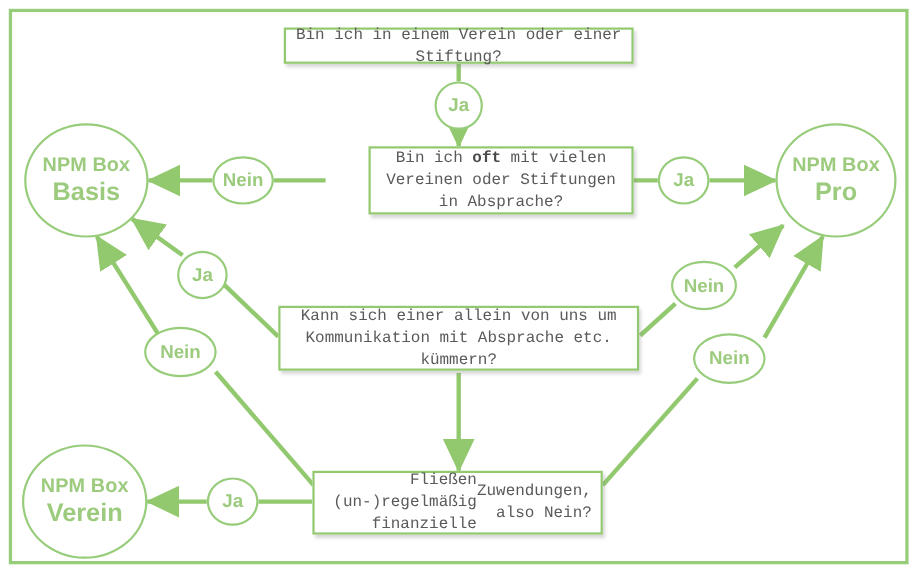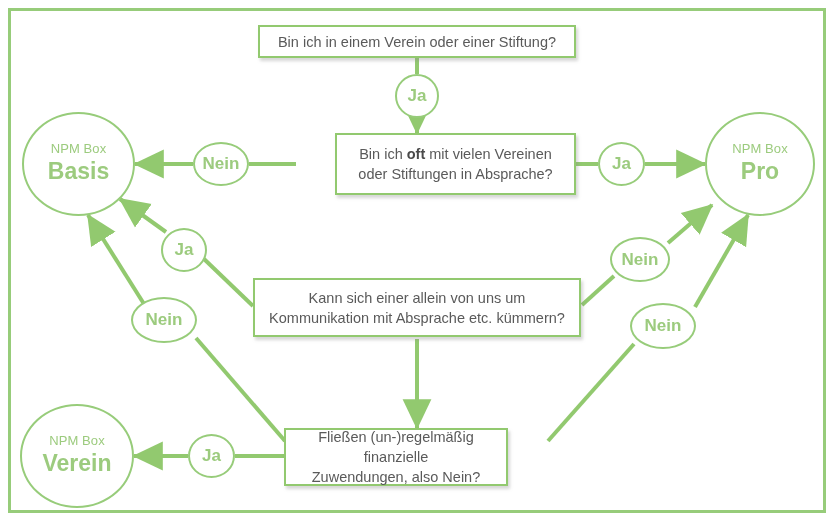--- a/index.html
+++ b/index.html
@@ -40,36 +40,37 @@
     border: 2.5px solid #92c96f;
     display: flex;
     align-items: center;
     justify-content: center;
     text-align: center;
     color: #5a5a5a;
     font-size: 14.5px;
     line-height: 1.38;
     box-shadow: 2px 3px 3px rgba(140,140,140,0.35);
     padding: 4px 8px;
+    font-family: Liberation Mono, monospace;
   }
   .proc b { font-weight: bold; color: #4a4a4a; }
   .circle {
     background: #ffffff;
     border: 2.5px solid #97cc7a;
     border-radius: 50%;
     display: flex;
     flex-direction: column;
     align-items: center;
     justify-content: center;
     text-align: center;
     color: #9ccb7e;
   }
   .circle .top {
-    font-size: 13px;
-    font-weight: normal;
+    font-size: 18px;
+    font-weight: bold;
     line-height: 1.25;
     letter-spacing: 0.1px;
   }
   .circle .bot {
     font-size: 23px;
     font-weight: bold;
     line-height: 1.3;
   }
   .lbl {
     background: #ffffff;
@@ -137,21 +138,21 @@
     <span>
       <span>Bin ich </span><b>oft</b><span> mit vielen Vereinen oder Stiftungen in Absprache?</span>
     </span>
   </div>
 
   <div class="node proc" style="left:253px; top:278px; width:328px; height:59px; flex-direction:column;">
     <span>Kann sich einer allein von uns um</span>
     <span>Kommunikation mit Absprache etc. kümmern?</span>
   </div>
 
-  <div class="node proc" style="left:284px; top:428px; width:224px; height:58px; flex-direction:column;">
+  <div class="node proc" style="left:284px; top:428px; width:264px; height:58px; flex-direction:row;text-align:right;">
     <span>Fließen (un-)regelmäßig finanzielle</span>
     <span>Zuwendungen, also Nein?</span>
   </div>
 
   <div class="node circle" style="left:22px; top:112px; width:113px; height:104px;">
     <div class="top">NPM Box</div>
     <div class="bot">Basis</div>
   </div>
 
   <div class="node circle" style="left:705px; top:112px; width:110px; height:104px;">

